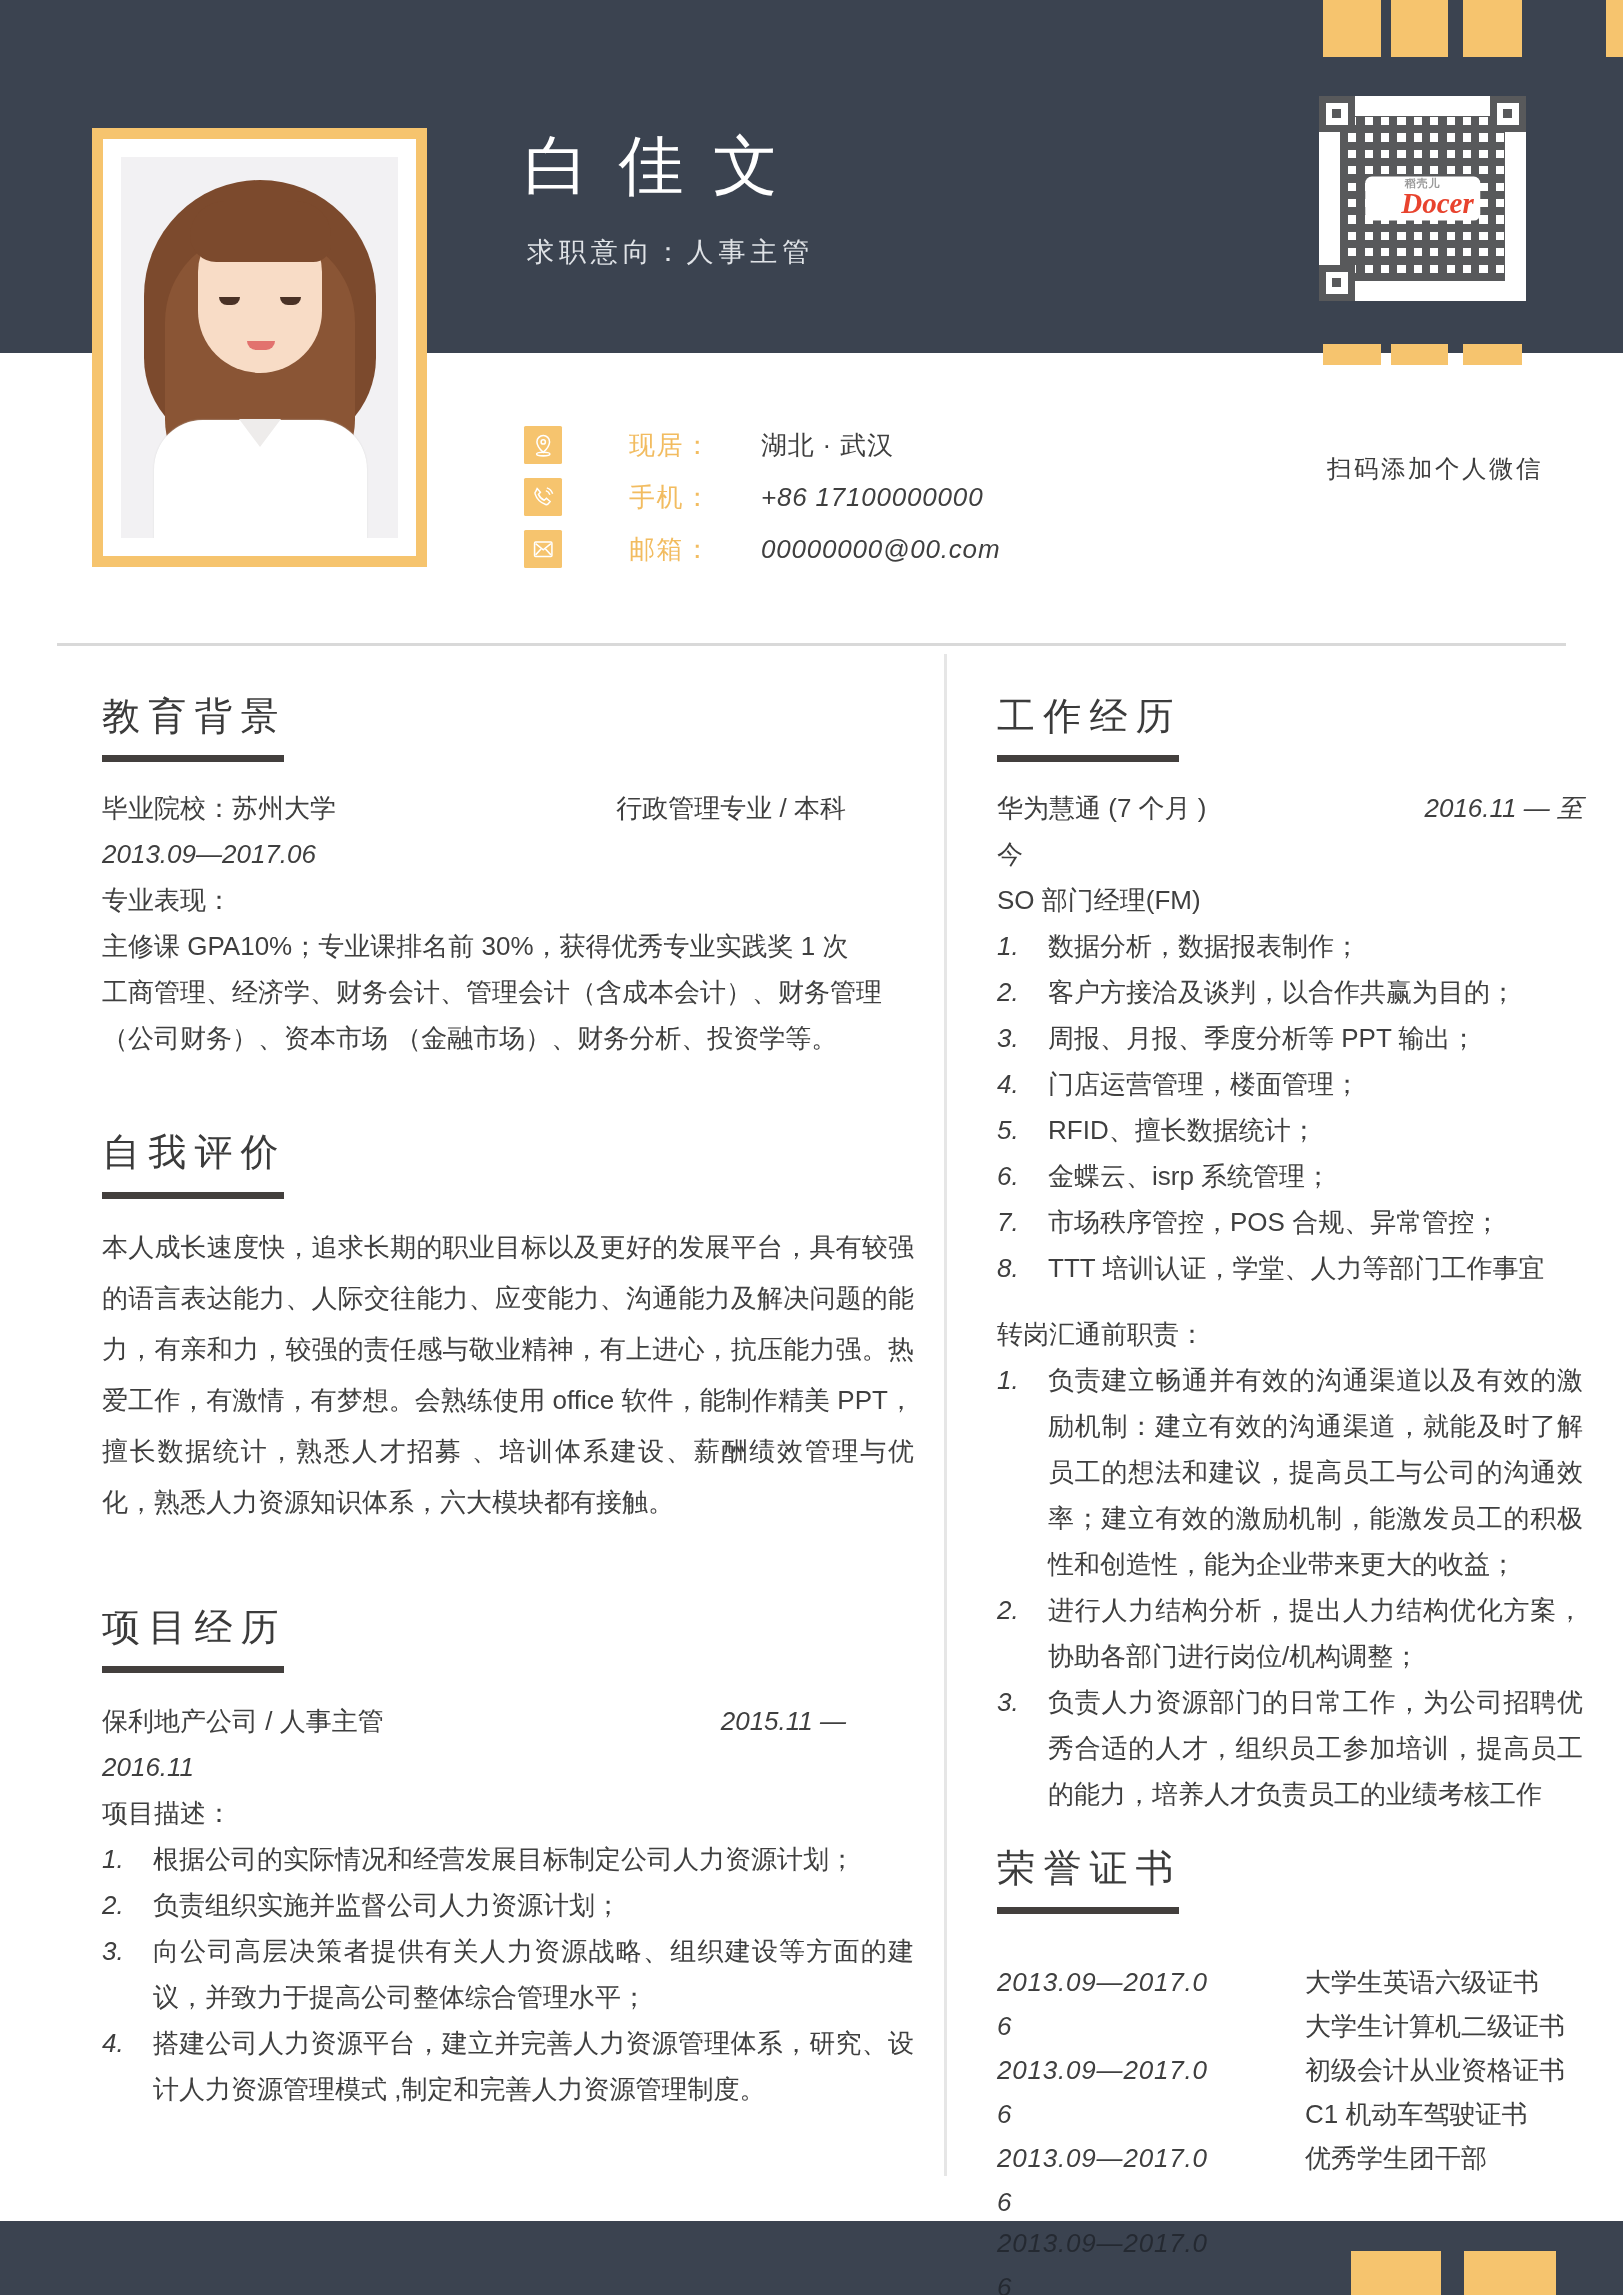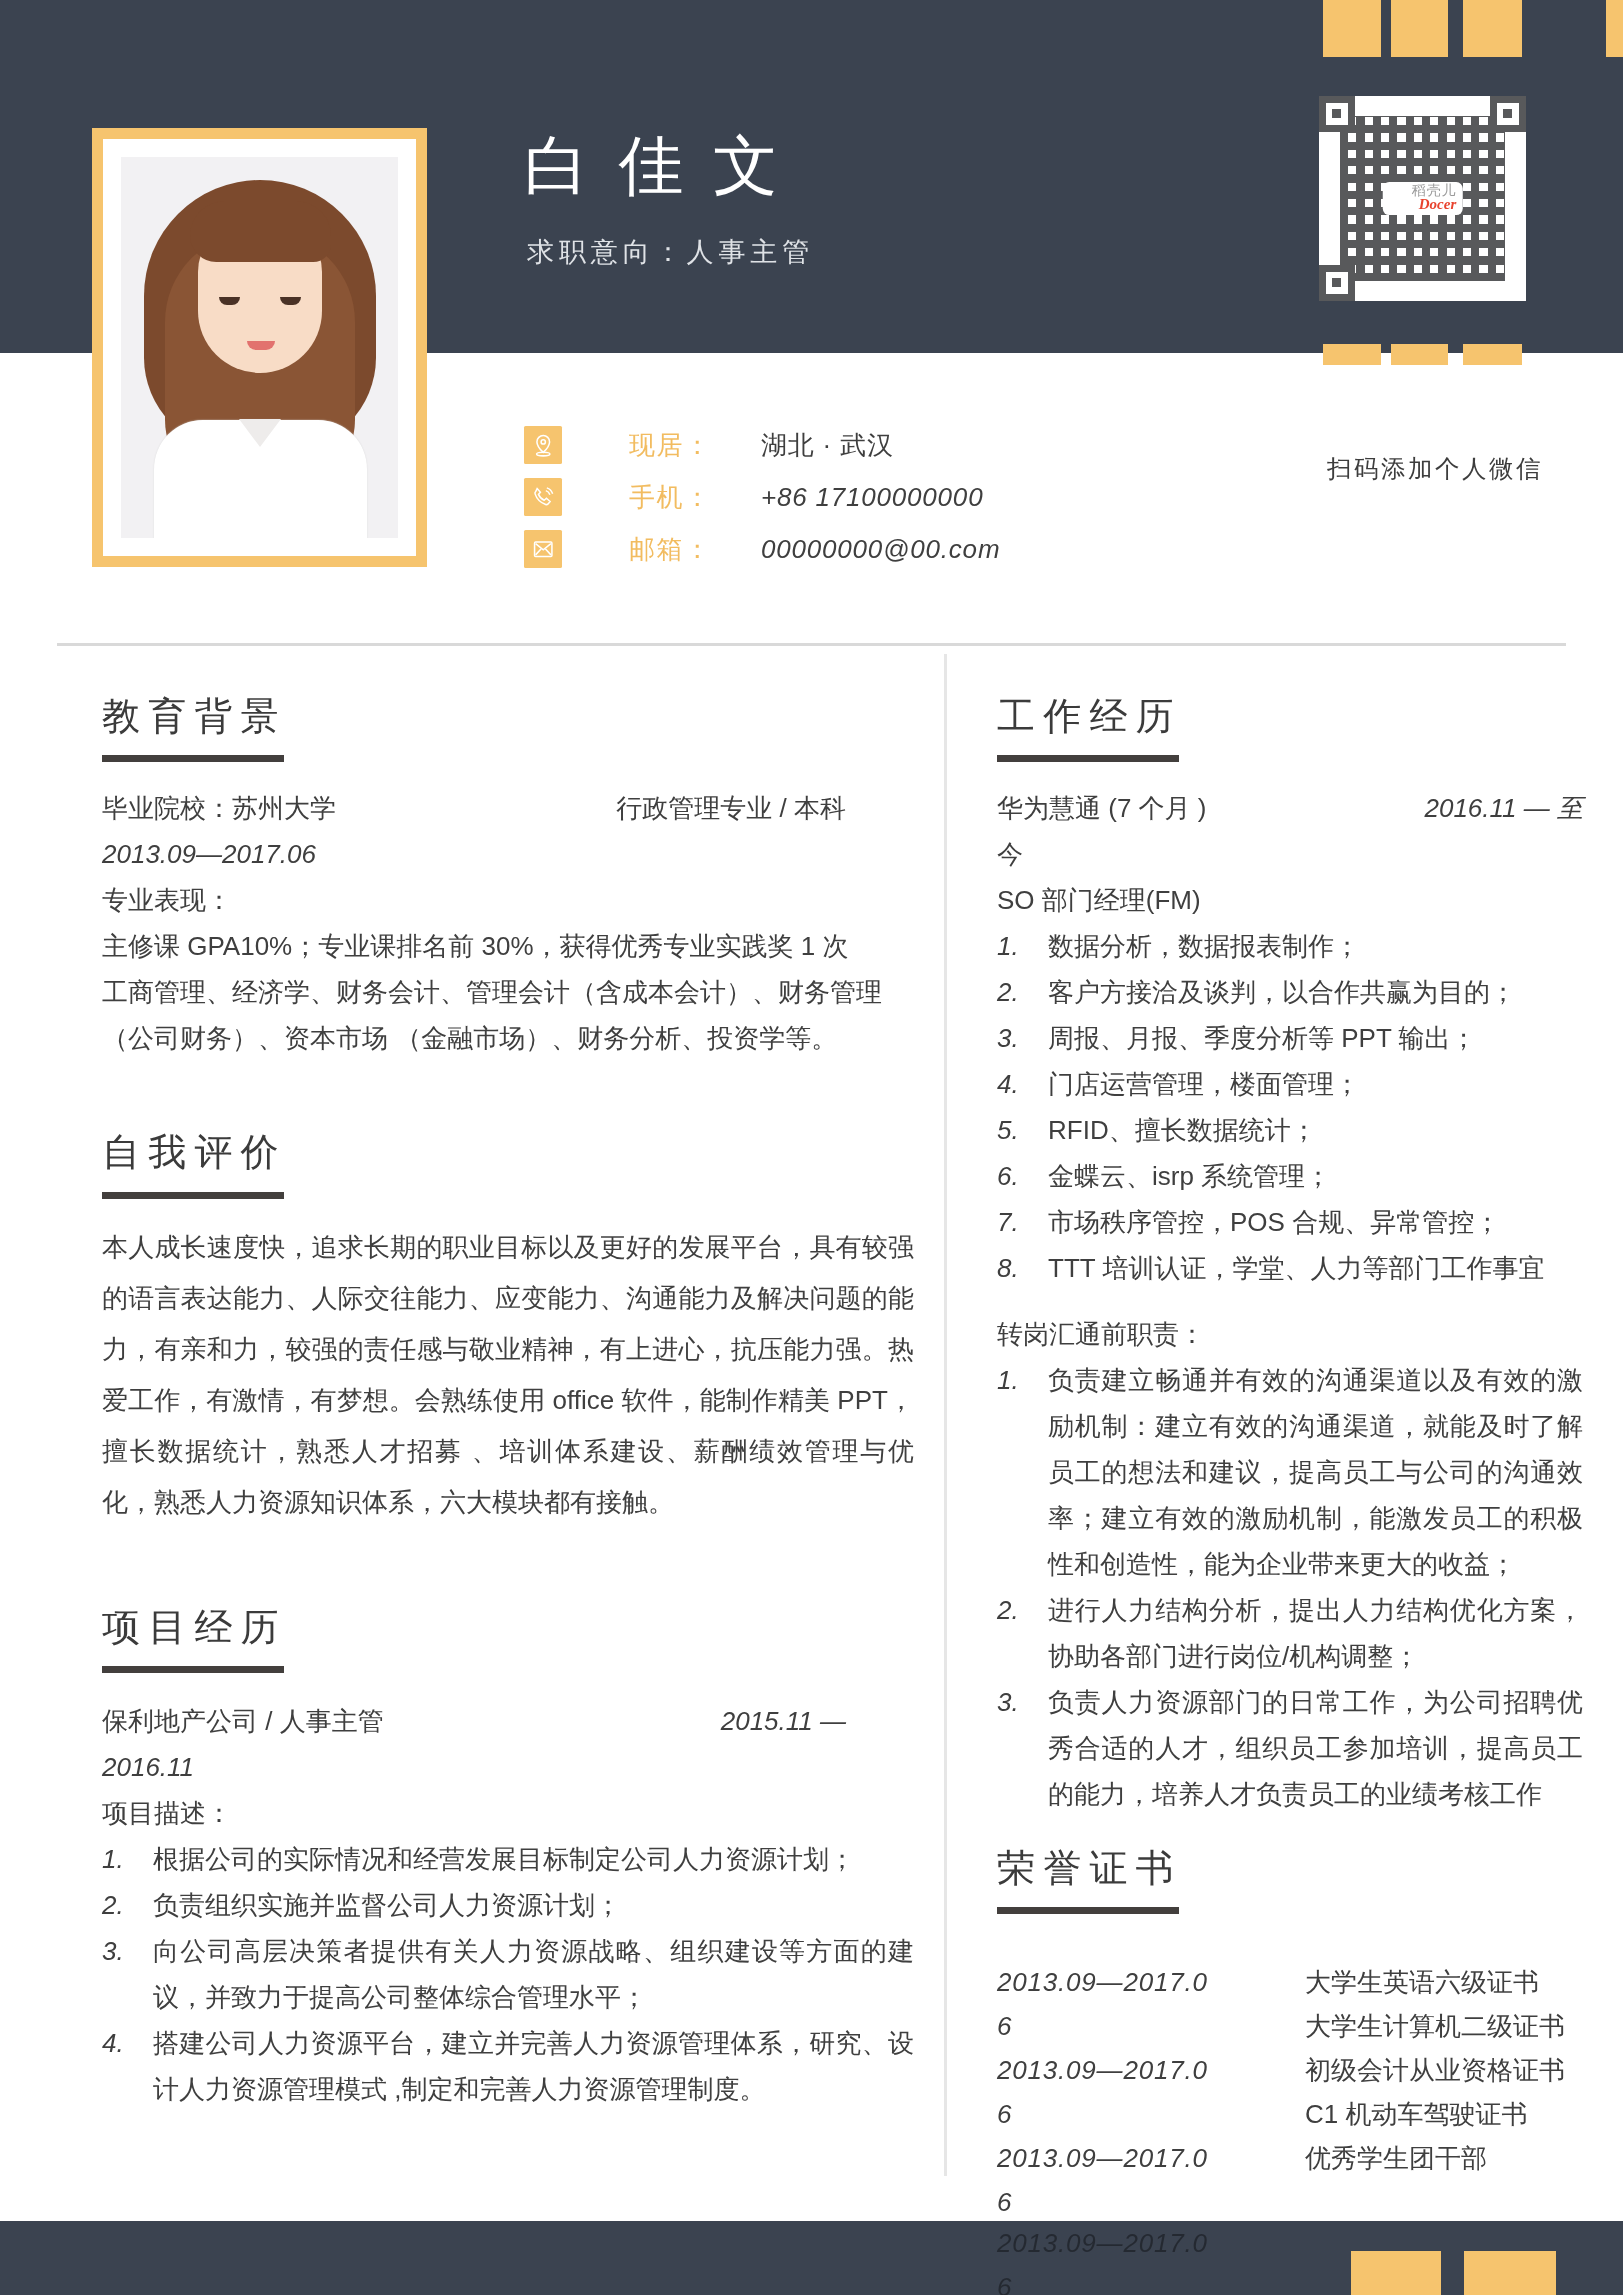--- a/index.html
+++ b/index.html
@@ -53,22 +53,22 @@
       repeating-linear-gradient(0deg,#58595b 0 8.2px,transparent 8.2px 16.4px),
       repeating-linear-gradient(90deg,#58595b 0 8.2px,rgba(255,255,255,.92) 8.2px 16.4px);
   }
   .qr-finder{position:absolute;width:36px;height:36px;border:7.4px solid #58595b;background:#fff;box-sizing:border-box;}
   .qr-finder:after{content:"";position:absolute;left:5.7px;top:5.7px;width:9.8px;height:9.8px;background:#58595b;}
   .qf-tl{left:0;top:0;} .qf-tr{right:0;top:0;} .qf-bl{left:0;bottom:0;}
   .qr-logo{
     position:absolute;left:50%;top:50%;transform:translate(-50%,-50%);
     background:#ffffff;border-radius:6.5px;padding:1.6px 6.5px 3.3px 6.5px;text-align:center;line-height:1;
   }
-  .qr-logo-cn{display:block;font-size:14px;color:#9a9a9a;text-align:right;letter-spacing:0.8px;}
-  .qr-logo-en{display:block;font-size:15px;font-weight:bold;font-style:italic;color:#e8432e;font-family:"Liberation Serif",serif;margin-left:30px;}
+  .qr-logo-cn{display:block;font-size:11px;color:#9a9a9a;letter-spacing:0.8px;font-weight:bold;}
+  .qr-logo-en{display:block;font-size:29px;font-weight:bold;font-style:italic;color:#e8432e;font-family:"Liberation Serif",serif;margin-left:30px;}
   
   .contact{position:absolute;left:524px;top:426px;}
   .c-row{display:flex;align-items:center;height:38px;margin-bottom:14px;gap:34px;}
   .c-icon{width:38px;height:38px;background:#F6C46E;border-radius:1.6px;display:flex;align-items:center;justify-content:center;flex-shrink:0;}
   .c-icon svg{width:24.5px;height:24.5px;}
   .c-label{margin-left:33px;width:98px;font-size:26px;color:#F2BC60;letter-spacing:1.6px;}
   .c-value{font-size:26px;color:#3f3f3f;letter-spacing:0.8px;font-style:italic;}
   .c-value.cjk{font-style:normal;}
   .wechat-hint{position:absolute;left:1327px;top:452px;font-size:24.5px;color:#3d3d3d;letter-spacing:2.5px;}
   

